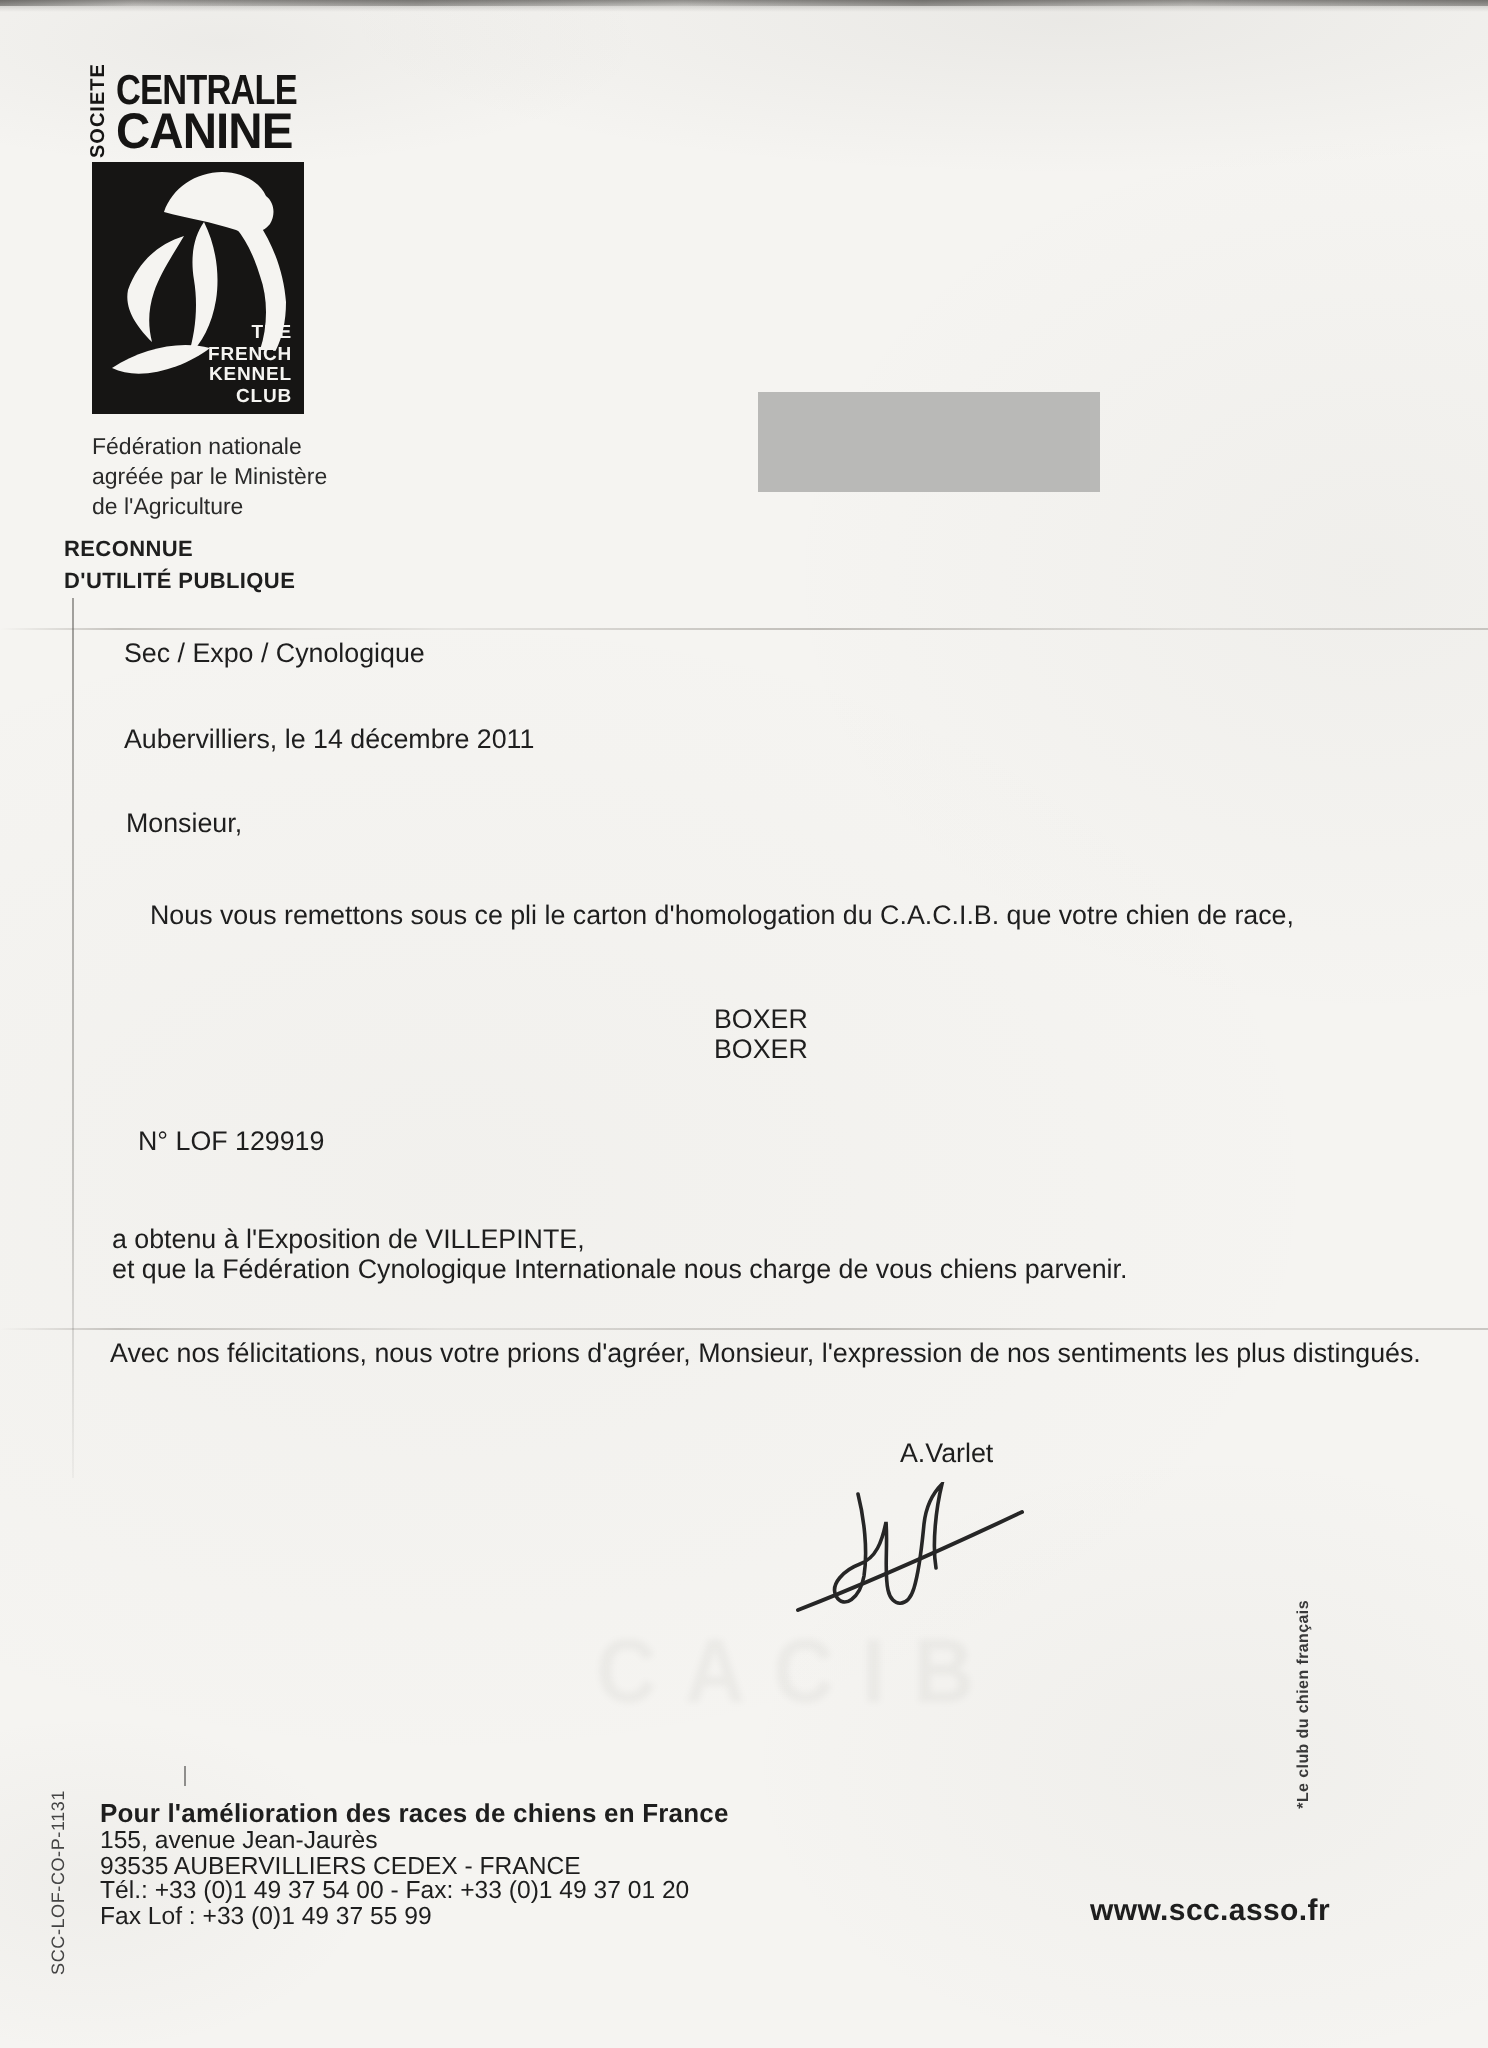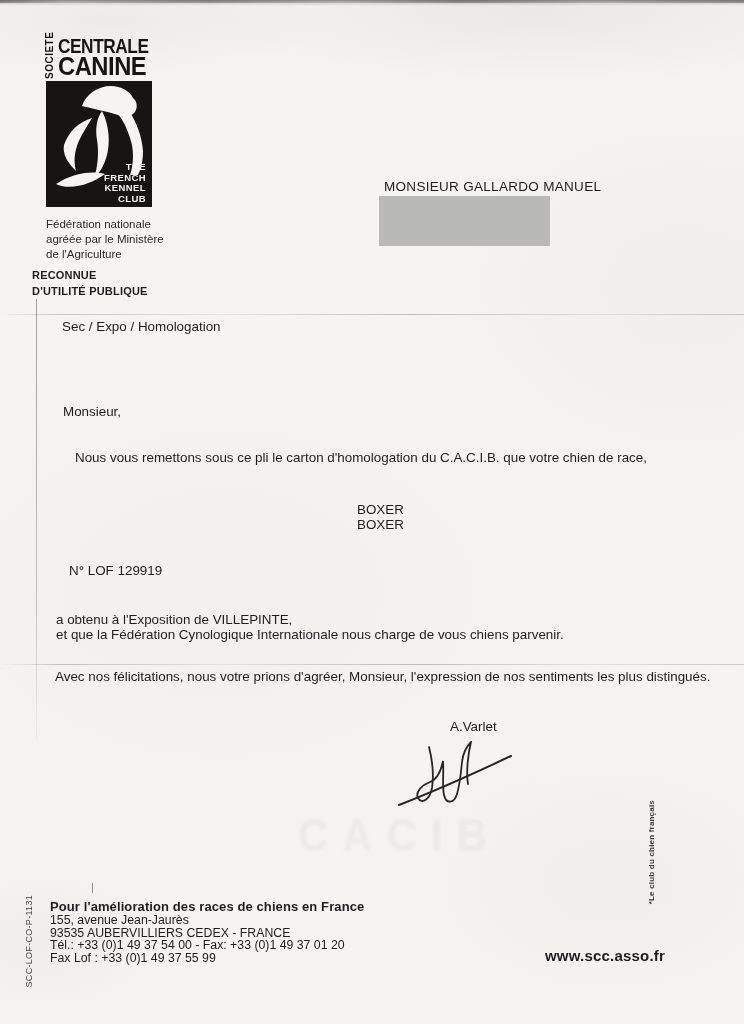--- a/index.html
+++ b/index.html
@@ -104,29 +104,29 @@
     <div>Fédération nationale</div>
     <div>agréée par le Ministère</div>
     <div>de l'Agriculture</div>
   </div>
 
   <div class="abs reconnue">
     <div>RECONNUE</div>
     <div>D'UTILITÉ PUBLIQUE</div>
   </div>
 
-  <div class="abs recipient">MONSIEUR GALLARDO MANUEL</div>
   <div class="abs redaction"></div>
 
   <div class="abs fold" style="top:314px;"></div>
   <div class="abs fold" style="top:664px;"></div>
   <div class="abs crease-v"></div>
   <div class="abs tick"></div>
 
-  <div class="abs body-line" style="left:62px;top:319px;">Sec / Expo / Homologation</div>
+  <div class="abs body-line" style="left:62px;top:319px;">Sec / Expo / Cynologique</div>
+  <div class="abs body-line" style="left:62px;top:362px;">Aubervilliers, le 14 décembre 2011</div>
   <div class="abs body-line" style="left:63px;top:404px;">Monsieur,</div>
   <div class="abs body-line" style="left:75px;top:450px;">Nous vous remettons sous ce pli le carton d'homologation du C.A.C.I.B. que votre chien de race,</div>
 
   <div class="abs body-line breeds">
     <div>BOXER</div>
     <div>BOXER</div>
   </div>
 
   <div class="abs body-line" style="left:57px;top:563px;margin-left:12px;">N° LOF 129919</div>
 

